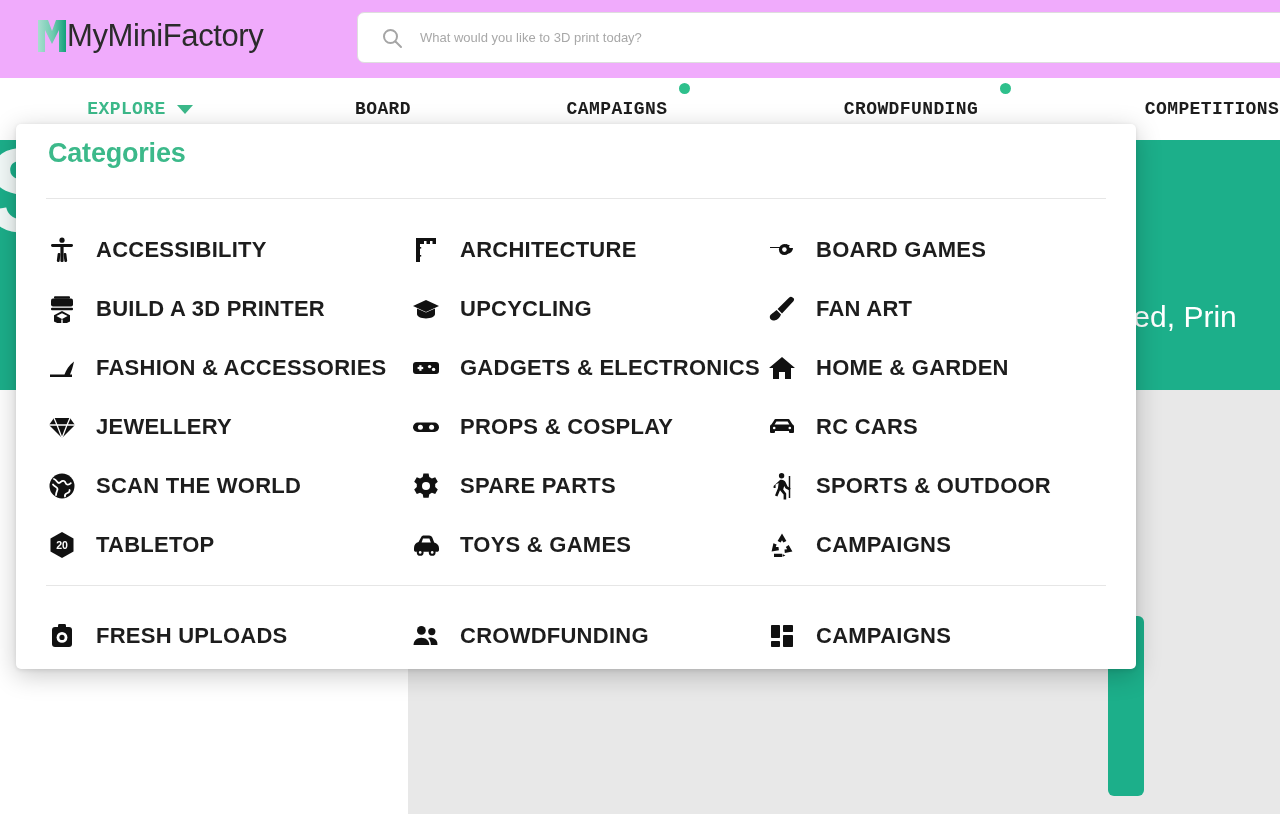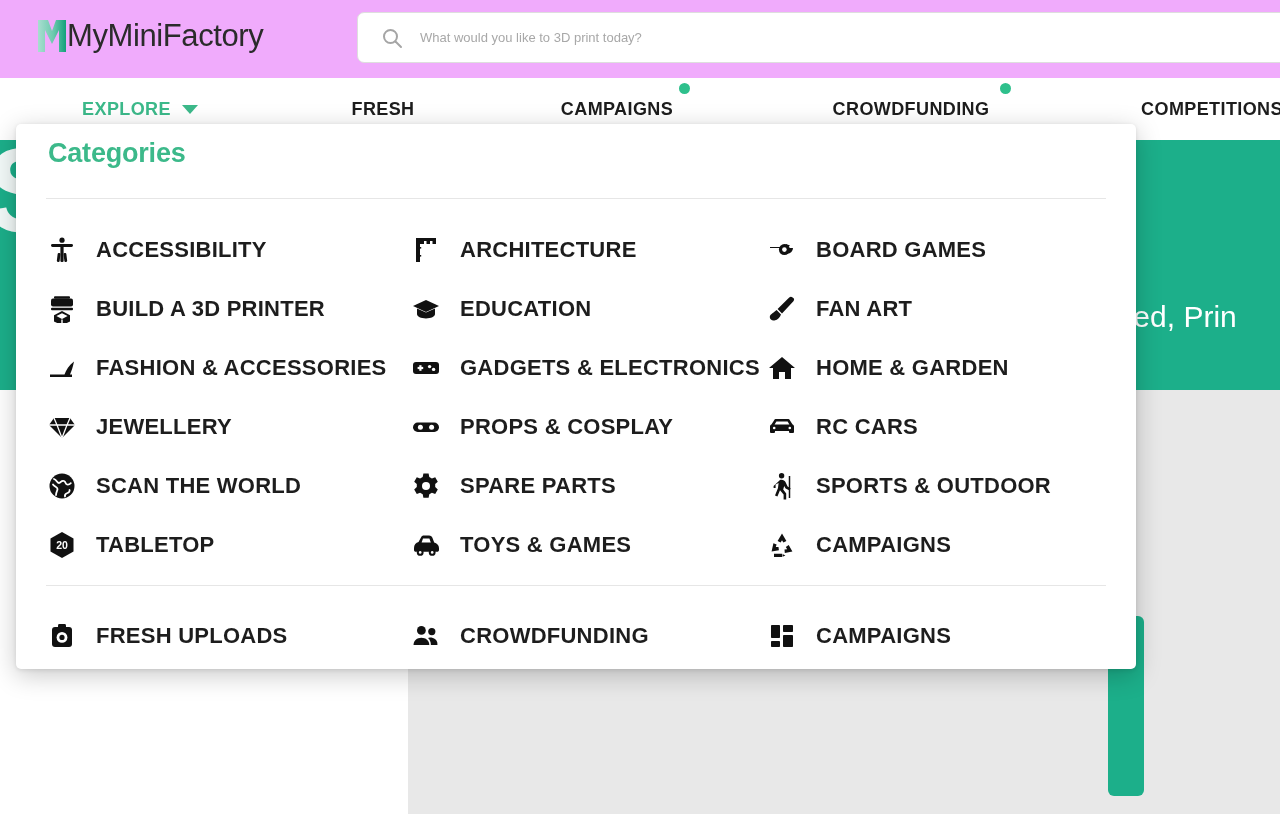--- a/index.html
+++ b/index.html
@@ -37,21 +37,21 @@
   .search-input {
     border:none; outline:none; background:transparent;
     font-size:13px; color:#9a9a9a; margin-left:16px; width:820px;
     font-family:"Liberation Sans", sans-serif;
   }
   .search-input::placeholder { color:#a8a8a8; }
 
   
   .nav {
     position:absolute; top:78px; left:0; width:1280px; height:62px;
-    background:#fff; z-index:5;
+    background:#fff; z-index:5;font-family:Liberation Mono, monospace;
   }
   .nav-item {
     position:absolute; top:0; height:62px;
     display:flex; align-items:center; justify-content:center;
     font-size:18px; font-weight:700; letter-spacing:0.4px;
     color:#1d1d1d; white-space:nowrap; cursor:pointer;
   }
   .nav-item.active { color:#3cb98a; }
   .caret {
     display:inline-block; margin-left:11px; width:0; height:0;
@@ -191,21 +191,21 @@
       <input class="search-input" type="text" placeholder="What would you like to 3D print today?" style="">
     </div>
   </div>
 
   <div class="nav">
     <div class="nav-item active" style="left:40px; width:200px;">
       <span>EXPLORE</span>
       <span class="caret"></span>
     </div>
     <div class="nav-item" style="left:300px; width:166px;">
-      <span>FRESH</span>
+      <span>BOARD</span>
     </div>
     <div class="nav-item" style="left:516px; width:202px;">
       <span>CAMPAIGNS</span>
       <span class="nav-dot" style="left:163px;"></span>
     </div>
     <div class="nav-item" style="left:780px; width:262px;">
       <span>CROWDFUNDING</span>
       <span class="nav-dot" style="left:220px;"></span>
     </div>
     <div class="nav-item" style="left:1102px; width:220px;">
@@ -269,21 +269,21 @@
         <span class="dd-label">BUILD A 3D PRINTER</span>
       </div>
 
       <div class="dd-item">
         <span class="dd-icon">
           <svg width="28" height="28" viewBox="0 0 28 28" fill="#111">
             <path d="M14 5 L27 11 L14 17 L1 11 z"></path>
             <path d="M5 13.4 v5.6 c0 2.6 4 4.4 9 4.4 s9 -1.8 9 -4.4 v-5.6 l-9 4.2 z"></path>
           </svg>
         </span>
-        <span class="dd-label">EDUCATION</span>
+        <span class="dd-label">UPCYCLING</span>
       </div>
 
       <div class="dd-item">
         <span class="dd-icon">
           <svg width="28" height="28" viewBox="0 0 28 28" fill="#111">
             <path d="M24.6 2.6 a2.4 2.4 0 0 1 0.8 3.6 L14 18.4 l-4.4 -4.4 L21.2 2.4 a2.4 2.4 0 0 1 3.4 0.2 z"></path>
             <path d="M8.6 15 l4.4 4.4 c-1 2.8 -3 5.4 -6.6 6 c-2.4 0.4 -4.6 -1 -4.6 -3.2 c0 -3 3.4 -3.8 4.6 -5.4 z"></path>
           </svg>
         </span>
         <span class="dd-label">FAN ART</span>

